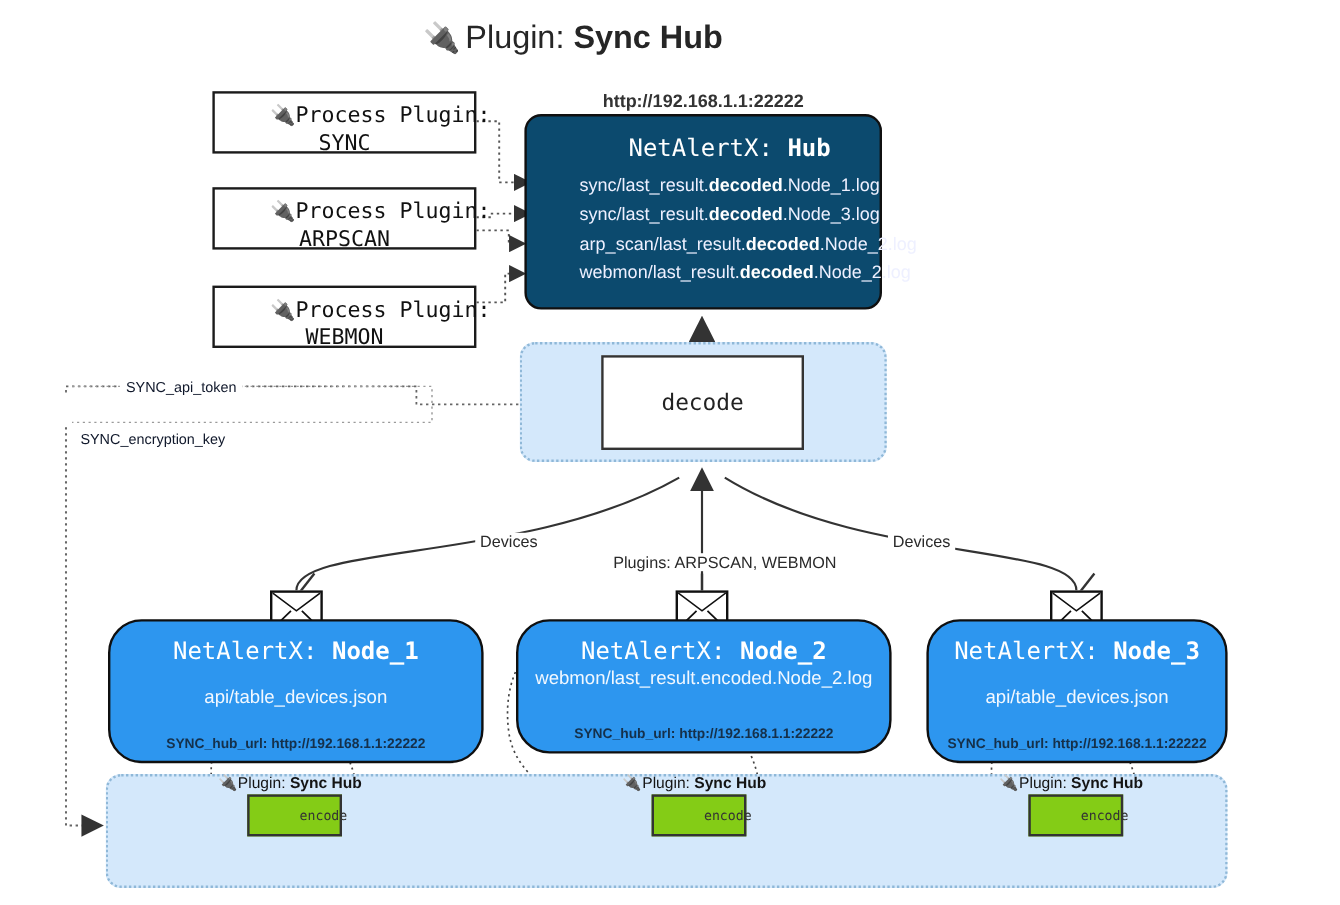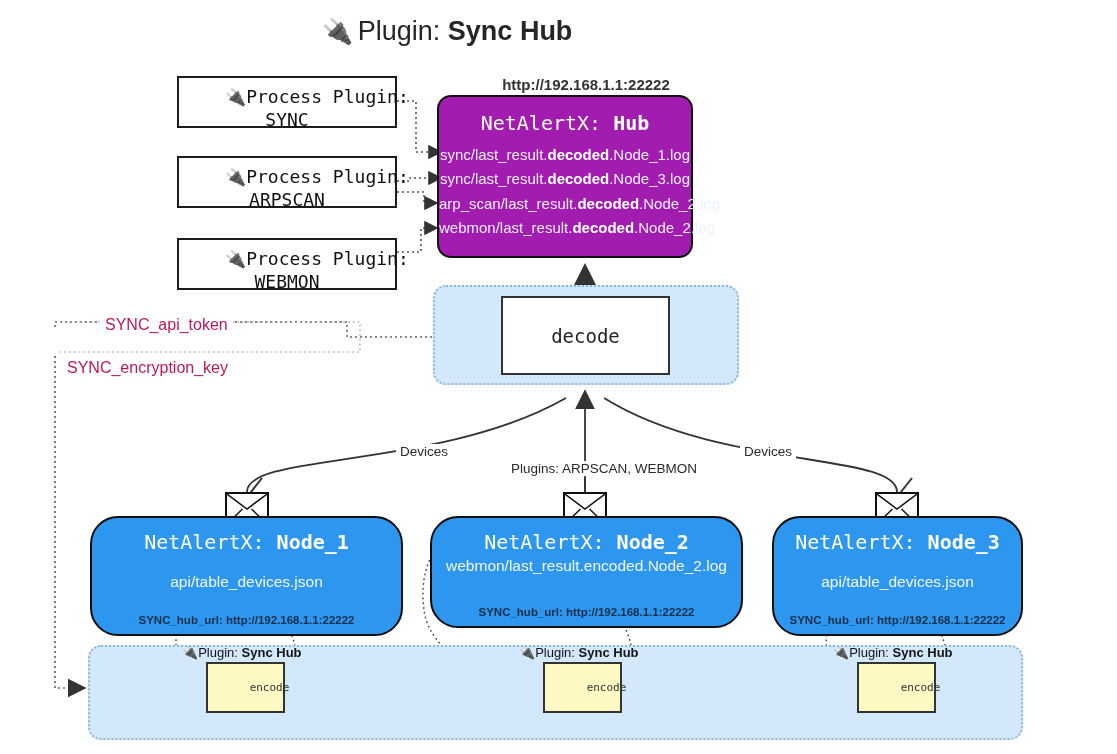--- a/index.html
+++ b/index.html
@@ -3,57 +3,57 @@
 <meta charset="utf-8">
 <style>
   html,body{margin:0;padding:0;background:#ffffff;}
   body{width:1117px;height:754px;position:relative;overflow:hidden;
        font-family:"Liberation Sans", sans-serif;color:#222;}
   .stage{position:absolute;inset:0;}
   svg.wires{position:absolute;left:0;top:0;width:1117px;height:754px;pointer-events:none;}
 
   
   .title{position:absolute;left:0;top:16px;width:895px;text-align:center;
-         font-size:27px;color:#262626;}
+         font-size:27px;color:#262626;padding-left:30px;}
   .title .plug{font-size:25px;margin-right:4px;}
   .title .b{font-weight:bold;}
 
   
   .pbox{position:absolute;background:#ffffff;border:2px solid #1b1b1b;
         font-family:"DejaVu Sans Mono","Liberation Mono",monospace;
         font-size:18px;color:#111;text-align:center;line-height:1.30;
         padding-top:7px;box-sizing:border-box;}
   .pbox .l1{display:block;white-space:nowrap;padding-left:46px;}
   .pbox .l2{display:block;}
   .pbox .plug{font-family:"DejaVu Sans",sans-serif;font-size:17px;}
 
   
-  .hub{position:absolute;left:437px;top:95px;width:256px;height:163px;
-       background:#a21caf;border:2px solid #101010;border-radius:14px;
-       box-sizing:border-box;color:#ffffff;}
+  .hub{position:absolute;left:437px;top:95px;width:298px;height:163px;
+       background:#0c4a6e;border:2px solid #101010;border-radius:14px;
+       box-sizing:border-box;color:#ffffff;padding-left:44px;}
   .hub .hubtitle{font-family:"DejaVu Sans Mono","Liberation Mono",monospace;
        font-size:20px;text-align:center;margin-top:14px;}
   .hub .hubtitle b{font-weight:bold;}
   .hub .logs{margin-top:8px;}
   .hub .logline{font-size:15px;color:#eef0ff;line-height:1.62;
        text-align:center;white-space:nowrap;}
   .hub .logline b{color:#ffffff;font-weight:bold;}
   .huburl{position:absolute;left:437px;top:75px;width:298px;text-align:center;
        font-size:12px;font-weight:bold;color:#333;}
 
   
   .decwrap{position:absolute;left:433px;top:285px;width:306px;height:100px;
        background:#d4e8fb;border:2px dotted #8fb8d8;border-radius:13px;box-sizing:border-box;}
   .decbox{position:absolute;left:501px;top:296px;width:169px;height:79px;
        background:#ffffff;border:2px solid #333;box-sizing:border-box;
        display:flex;align-items:center;justify-content:center;
        font-family:"DejaVu Sans Mono","Liberation Mono",monospace;font-size:19px;color:#222;}
 
   
-  .klabel{position:absolute;font-size:16px;color:#be185d;background:#ffffff;
+  .klabel{position:absolute;font-size:12px;color:#0f172a;background:#ffffff;
        padding:0 5px;white-space:nowrap;}
 
   
   .elabel{position:absolute;font-size:13.5px;color:#2a2a2a;background:#ffffff;
        padding:0 4px;white-space:nowrap;}
 
   
   .node{position:absolute;background:#2d96ef;border:2px solid #0f0f0f;
        border-radius:28px;box-sizing:border-box;color:#ffffff;}
   .node .ntitle{font-family:"DejaVu Sans Mono","Liberation Mono",monospace;
@@ -64,21 +64,21 @@
        font-size:11.5px;font-weight:bold;color:#15304a;white-space:nowrap;}
 
   
   .env{position:absolute;width:44px;height:34px;background:#ffffff;border:2px solid #101010;
        box-sizing:border-box;}
   .env svg{display:block;width:100%;height:100%;}
 
   
   .encwrap{position:absolute;left:88px;top:645px;width:935px;height:95px;
        background:#d4e8fb;border:2px dotted #8fb8d8;border-radius:13px;box-sizing:border-box;}
-  .encbox{position:absolute;width:79px;height:51px;background:#fef9c3;border:2px solid #333;
+  .encbox{position:absolute;width:79px;height:35px;background:#84cc16;border:2px solid #333;
        box-sizing:border-box;display:flex;align-items:center;justify-content:center;
        font-family:"DejaVu Sans Mono","Liberation Mono",monospace;font-size:11px;color:#333;padding-left:48px;}
   .enclabel{position:absolute;font-size:13px;color:#141414;white-space:nowrap;}
   .enclabel b{font-weight:bold;}
   .enclabel .plug{font-family:"DejaVu Sans",sans-serif;font-size:13px;}
 </style>
 </head>
 <body>
 
 <div class="stage">

